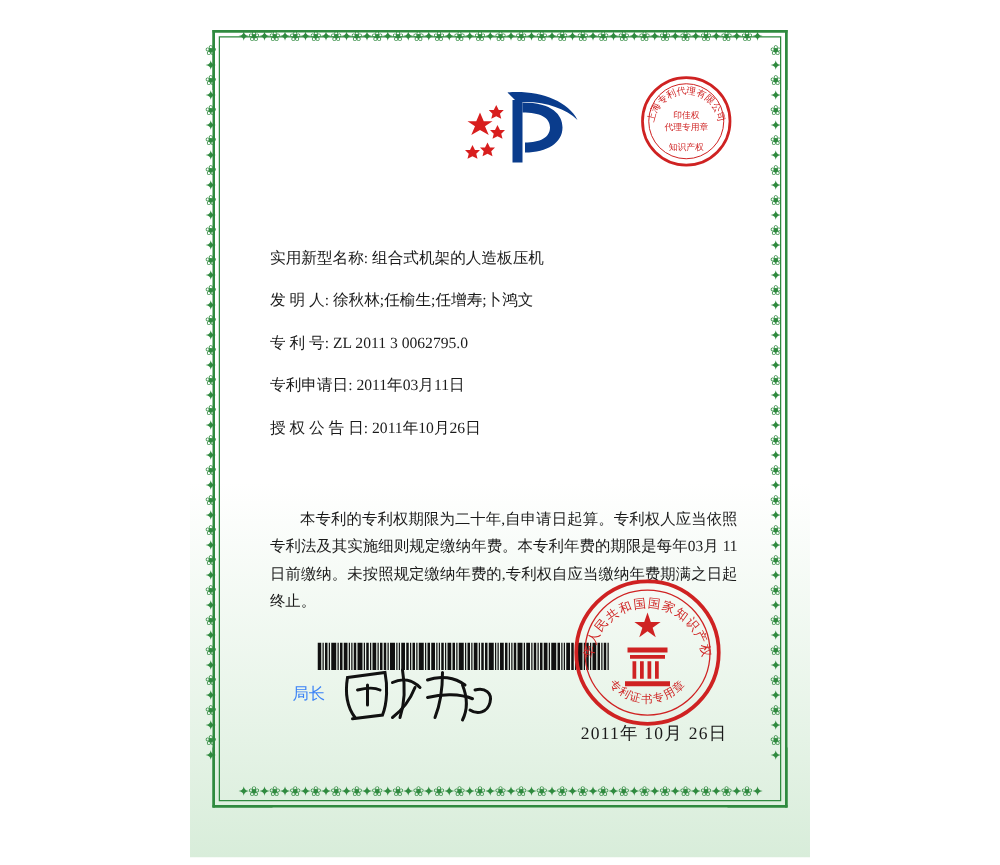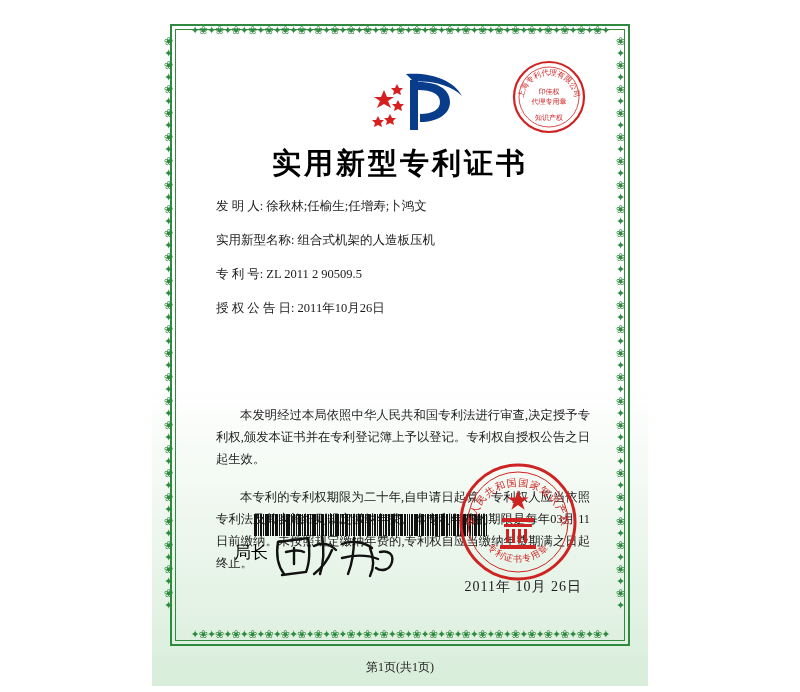--- a/index.html
+++ b/index.html
@@ -183,22 +183,22 @@
     right: 22px;
     bottom: 42px;
     width: 124px;
     height: 124px;
   }
   .director {
     position: absolute;
     left: 36px;
     bottom: 62px;
     font-family: "Liberation Serif", serif;
-    font-size: 17px;
-    color: #000000;
+    font-size: 13px;
+    color: #3b82f6;
   }
   .signature {
     position: absolute;
     left: 72px;
     bottom: 42px;
     width: 130px;
     height: 56px;
   }
   .issue-date {
     position: absolute;
@@ -365,43 +365,45 @@
           <path id="arcTop" d="M 13 43 A 26 26 0 0 1 65 43" fill="none"></path>
           <text class="seal-text" font-size="7.5" fill="#cf2222">
             <textPath href="#arcTop" startOffset="50%" text-anchor="middle">上海专利代理有限公司</textPath>
           </text>
           <text class="seal-text" x="39" y="36" font-size="7" fill="#cf2222" text-anchor="middle">印佳权</text>
           <text class="seal-text" x="39" y="46" font-size="7" fill="#cf2222" text-anchor="middle">代理专用章</text>
           <text class="seal-text" x="39" y="62" font-size="7" fill="#cf2222" text-anchor="middle">知识产权</text>
         </svg>
       </div>
 
-      <div class="title">实用新型专利证书</div>
 
       <div class="fields">
+        <div class="field">
+          <span class="label">实用新型名称:</span>
+          <span>组合式机架的人造板压机</span>
+        </div>
         <div class="field">
           <span class="label">发  明  人:</span>
           <span>徐秋林;任榆生;任增寿;卜鸿文</span>
         </div>
         <div class="field">
-          <span class="label">实用新型名称:</span>
-          <span>组合式机架的人造板压机</span>
+          <span class="label">专  利  号:</span>
+          <span>ZL 2011 3 0062795.0</span>
         </div>
         <div class="field">
-          <span class="label">专  利  号:</span>
-          <span>ZL 2011 2 90509.5</span>
+          <span class="label">专利申请日:</span>
+          <span>2011年03月11日</span>
         </div>
         <div class="field">
           <span class="label">授 权 公 告 日:</span>
           <span>2011年10月26日</span>
         </div>
       </div>
 
       <div class="paras">
-        <div class="para">本发明经过本局依照中华人民共和国专利法进行审查,决定授予专利权,颁发本证书并在专利登记簿上予以登记。专利权自授权公告之日起生效。</div>
         <div class="para">本专利的专利权期限为二十年,自申请日起算。专利权人应当依照专利法及其实施细则规定缴纳年费。本专利年费的期限是每年03月 11日前缴纳。未按照规定缴纳年费的,专利权自应当缴纳年费期满之日起终止。</div>
       </div>
 
       <div class="barcode">
         <i style="width:3px"></i>
           <i style="width:1px"></i>
           <i style="width:2px"></i>
           <i style="width:1px"></i>
           <i style="width:4px"></i>
         <i style="width:1px"></i>
@@ -523,15 +525,14 @@
             <rect x="62" y="69" width="3" height="14"></rect>
             <rect x="68" y="69" width="3" height="14"></rect>
             <rect x="44" y="85" width="36" height="4"></rect>
           </g>
         </svg>
       </div>
 
       <div class="issue-date">2011年 10月 26日</div>
     </div>
 
-    <div class="page-no">第1页(共1页)</div>
   </div>
 </div>
 
 </body></html>

